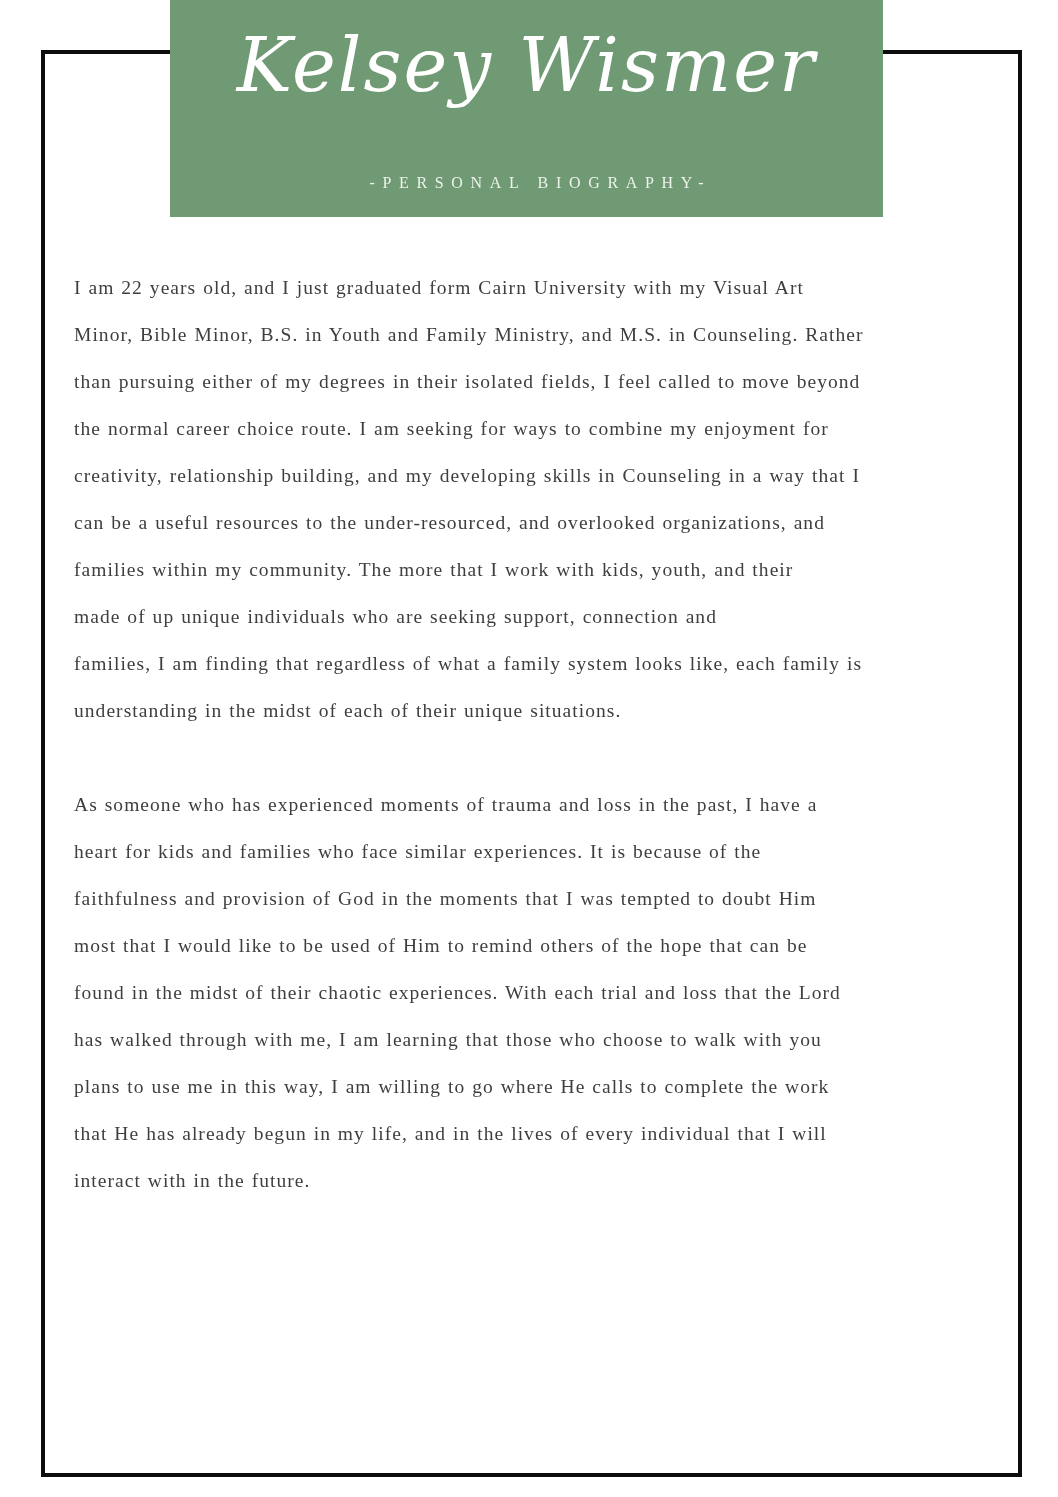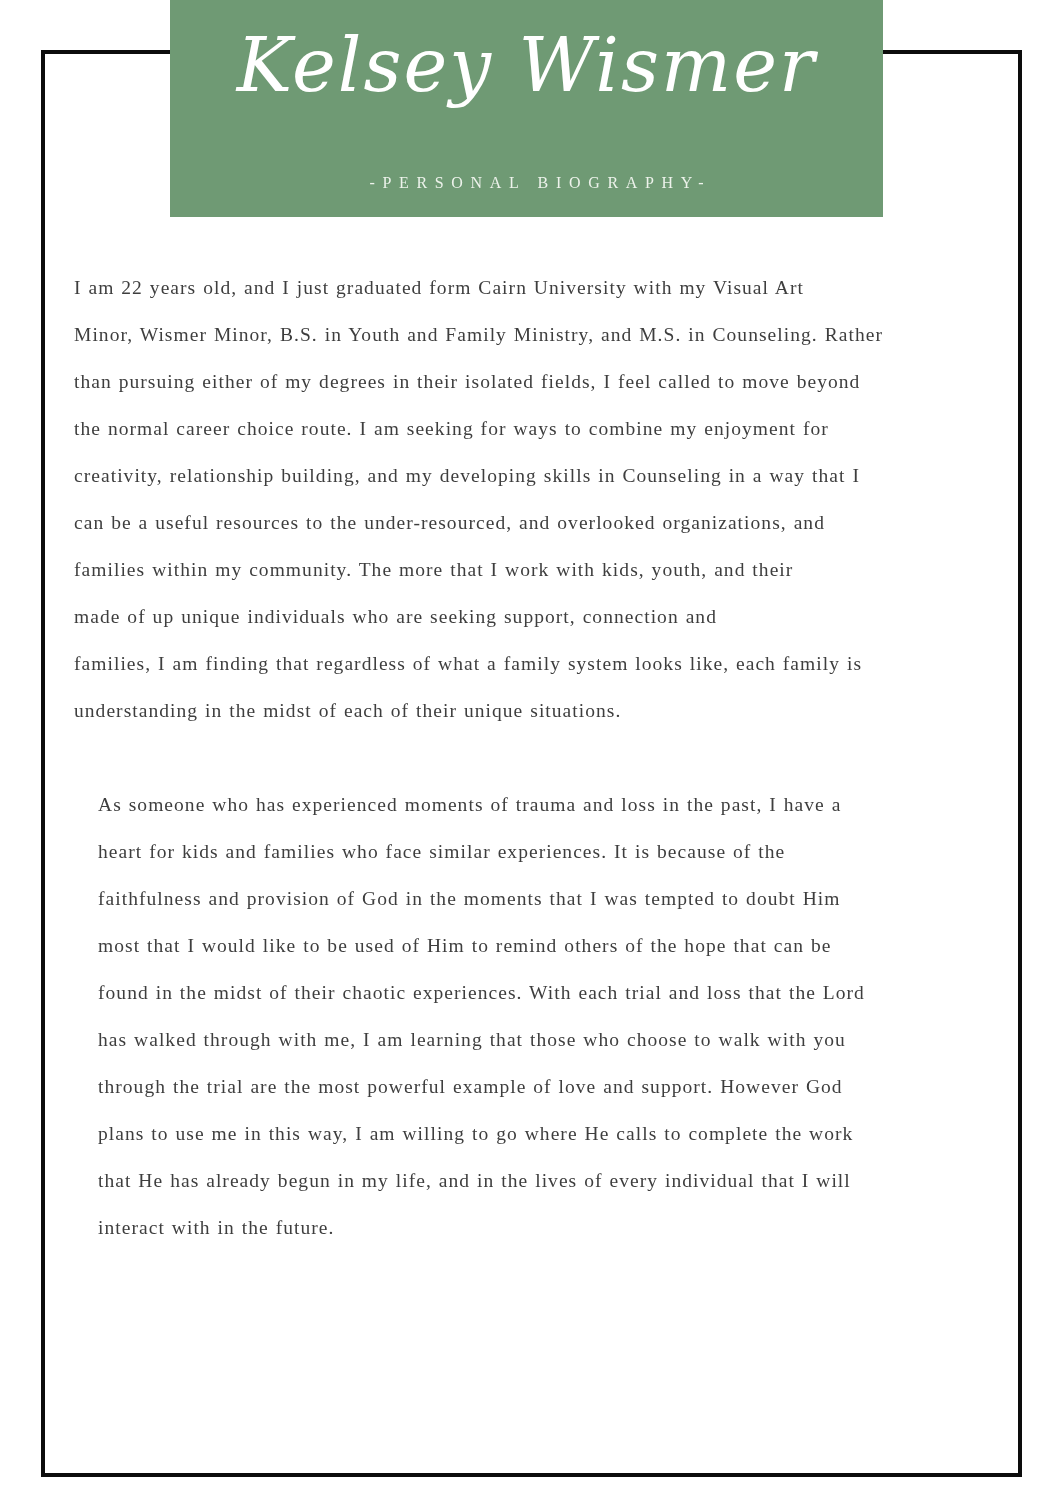--- a/index.html
+++ b/index.html
@@ -65,21 +65,21 @@
     padding-left: 20px;
   }
   .body-text {
     position: absolute;
     left: 74px;
     top: 264px;
     width: 915px;
     color: var(--text-color);
   }
   .paragraph { display: block; }
-  .paragraph + .paragraph { margin-top: 47px; margin-left: 24px; }
+  .paragraph + .paragraph { margin-top: 47px; }
   .text-line {
     height: 47px;
     line-height: 47px;
     font-size: 19.5px;
     letter-spacing: 1.05px;
     word-spacing: 1px;
     white-space: nowrap;
   }
 </style>
 </head>
@@ -90,37 +90,36 @@
   <div class="frame"></div>
 
   <header class="banner">
     <h1 class="banner-title">Kelsey Wismer</h1>
     <div class="banner-subtitle">-PERSONAL BIOGRAPHY-</div>
   </header>
 
   <main class="body-text">
     <div class="paragraph">
         <div class="text-line">I am 22 years old, and I just graduated form Cairn University with my Visual Art</div>
-        <div class="text-line">Minor, Wismer Minor, B.S. in Youth and Family Ministry, and M.S. in Counseling. Rather</div>
+        <div class="text-line">Minor, Bible Minor, B.S. in Youth and Family Ministry, and M.S. in Counseling. Rather</div>
         <div class="text-line">than pursuing either of my degrees in their isolated fields, I feel called to move beyond</div>
         <div class="text-line">the normal career choice route. I am seeking for ways to combine my enjoyment for</div>
         <div class="text-line">creativity, relationship building, and my developing skills in Counseling in a way that I</div>
         <div class="text-line">can be a useful resources to the under-resourced, and overlooked organizations, and</div>
         <div class="text-line">families within my community. The more that I work with kids, youth, and their</div>
         <div class="text-line">made of up unique individuals who are seeking support, connection and</div>
         <div class="text-line">families, I am finding that regardless of what a family system looks like, each family is</div>
         <div class="text-line">understanding in the midst of each of their unique situations.</div>
       </div>
     <div class="paragraph">
         <div class="text-line">As someone who has experienced moments of trauma and loss in the past, I have a</div>
         <div class="text-line">heart for kids and families who face similar experiences. It is because of the</div>
         <div class="text-line">faithfulness and provision of God in the moments that I was tempted to doubt Him</div>
         <div class="text-line">most that I would like to be used of Him to remind others of the hope that can be</div>
         <div class="text-line">found in the midst of their chaotic experiences. With each trial and loss that the Lord</div>
         <div class="text-line">has walked through with me, I am learning that those who choose to walk with you</div>
-        <div class="text-line">through the trial are the most powerful example of love and support. However God</div>
         <div class="text-line">plans to use me in this way, I am willing to go where He calls to complete the work</div>
         <div class="text-line">that He has already begun in my life, and in the lives of every individual that I will</div>
         <div class="text-line">interact with in the future.</div>
       </div>
   </main>
 
 </div>
 
 </body></html>

